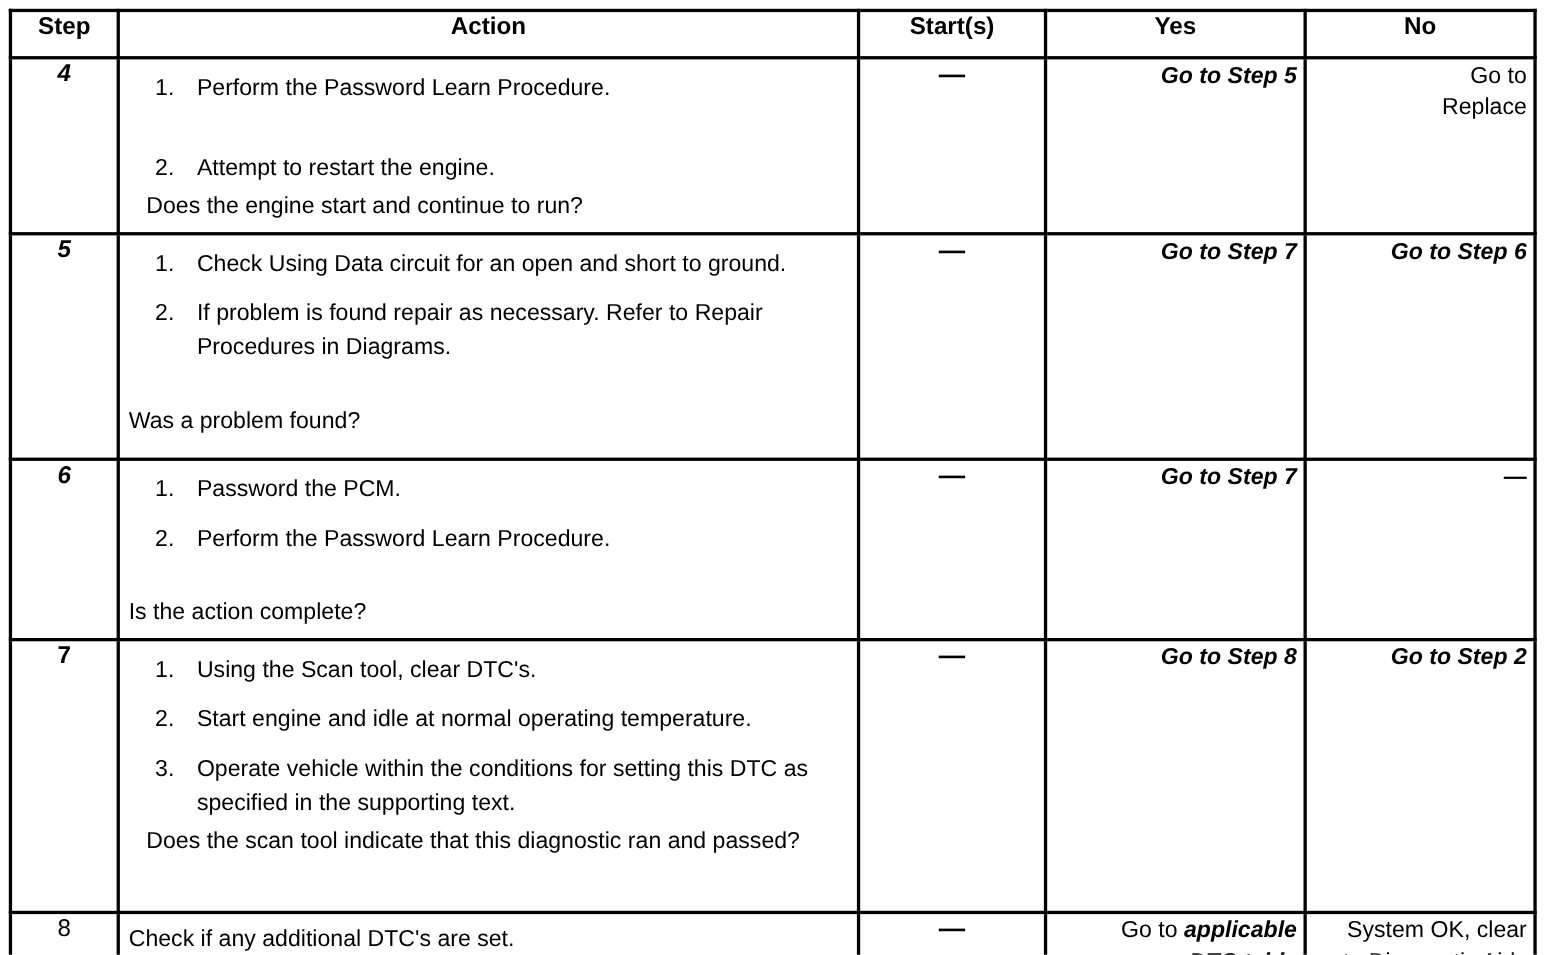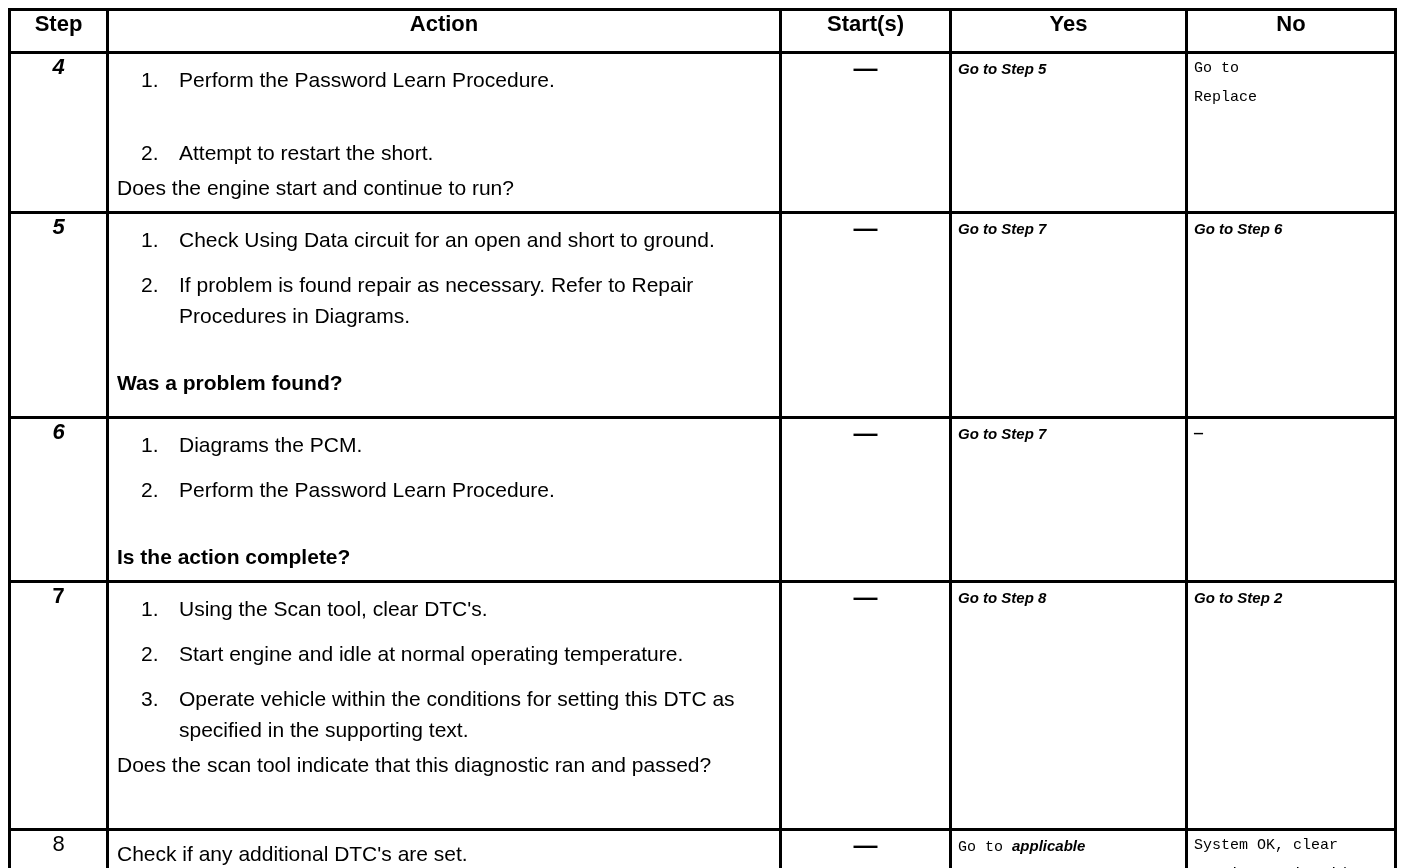--- a/index.html
+++ b/index.html
@@ -95,57 +95,57 @@
     position: absolute;
     left: 24px;
     top: 0;
     width: 34px;
     text-align: left;
   }
   .question {
     margin: 0;
     padding: 0;
   }
-  .q-gap-md { margin-top: 36px; font-weight: bold; }
-  .q-gap-sm { margin-top: 4px; }
+  .q-gap-md { margin-top: 36px; }
+  .q-gap-sm { margin-top: 4px; margin-left: 16px; }
   .q-gap-none { margin-top: 0; }
 
   
   td.value {
     text-align: center;
     vertical-align: middle;
     font-size: 24px;
   }
   td.value .dash {
     display: inline-block;
     font-weight: bold;
     line-height: 1;
   }
 
   
   td.yes, td.no {
-    text-align: left;
-    font-size: 15px;
+    text-align: right;
+    font-size: 21px;
     line-height: 29px;
   }
   td.yes .cellbox, td.no .cellbox {
     display: block;
     padding: 0 6px;
   }
   
   td.bottom .cellbox {
     position: relative;
   }
   td.bottom {
     vertical-align: bottom;
   }
   td.bottom .cellbox { padding-bottom: 8px; }
 
   .ital { font-style: italic; font-weight: bold; }
-  .upr  { font-style: normal; font-weight: normal; font-family: Liberation Mono, monospace; }
+  .upr  { font-style: normal; font-weight: normal; }
 
   
   tr.r4 td { height: 145px; }
   tr.r5 td { height: 202px; }
   tr.r6 td { height: 143px; }
   tr.r7 td { height: 245px; }
   tr.r8 td { height: 74px; }
 
   td.action.r8pad .action-inner {
     padding-top: 6px;
@@ -186,21 +186,21 @@
         </td>
         <td class="action">
           <div class="action-inner">
             <ol class="steps">
               <li>
                 <span class="marker">1.</span>
                 <span>Perform the Password Learn Procedure.</span>
               </li>
               <li style="margin-top:42px;">
                 <span class="marker">2.</span>
-                <span>Attempt to restart the short.</span>
+                <span>Attempt to restart the engine.</span>
               </li>
             </ol>
             <p class="question q-gap-sm">Does the engine start and continue to run?</p>
           </div>
         </td>
         <td class="value">
           <span class="dash">—</span>
         </td>
         <td class="yes bottom">
           <span class="cellbox ital">Go to Step 5</span>
@@ -245,21 +245,21 @@
 
       <tr class="r6">
         <td class="step">
           <span class="num">6</span>
         </td>
         <td class="action">
           <div class="action-inner">
             <ol class="steps">
               <li>
                 <span class="marker">1.</span>
-                <span>Diagrams the PCM.</span>
+                <span>Password the PCM.</span>
               </li>
               <li>
                 <span class="marker">2.</span>
                 <span>Perform the Password Learn Procedure.</span>
               </li>
             </ol>
             <p class="question q-gap-md">Is the action complete?</p>
           </div>
         </td>
         <td class="value">

